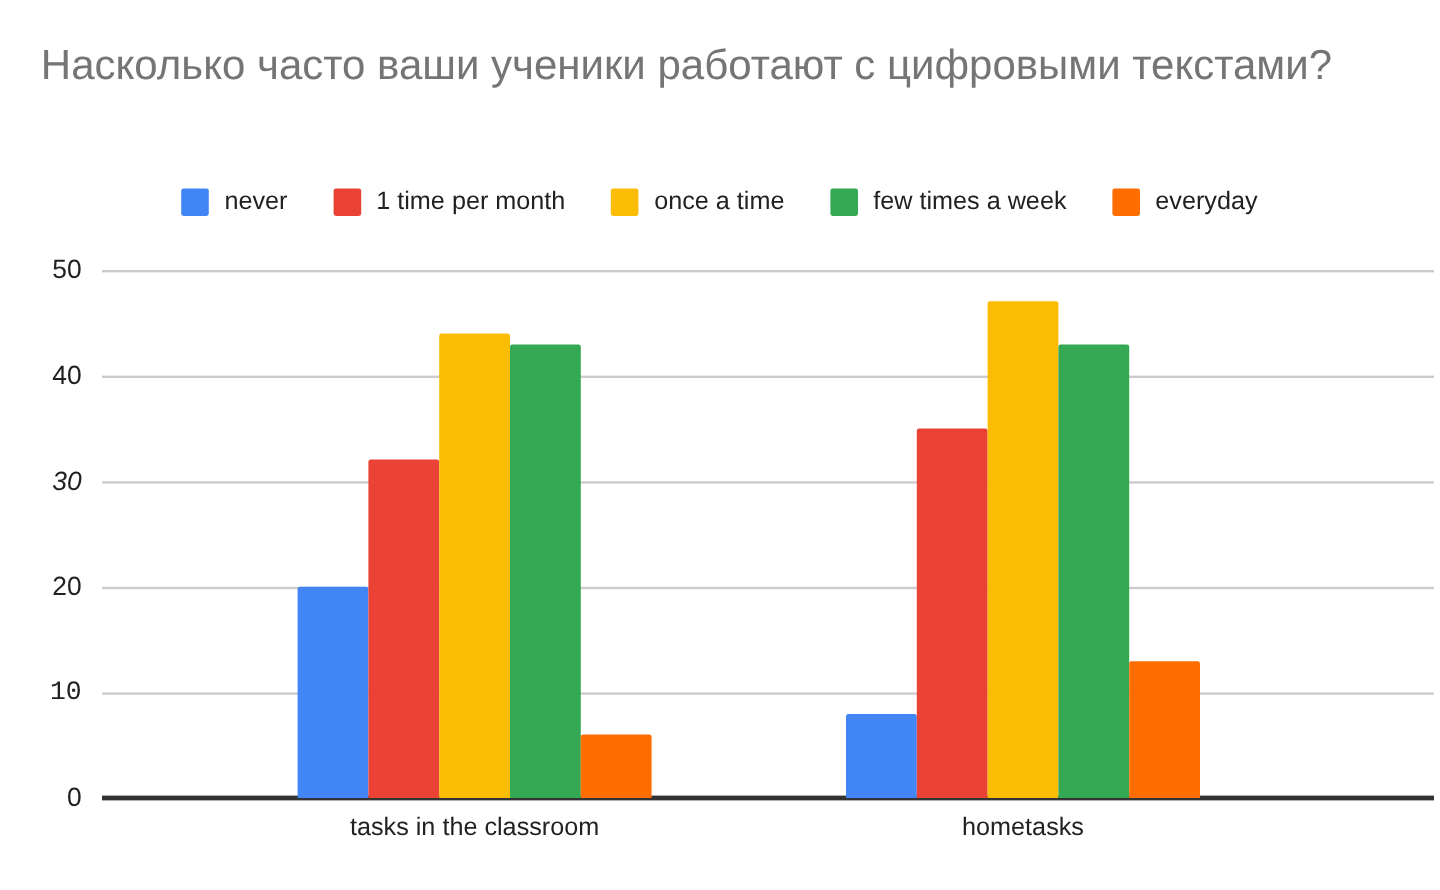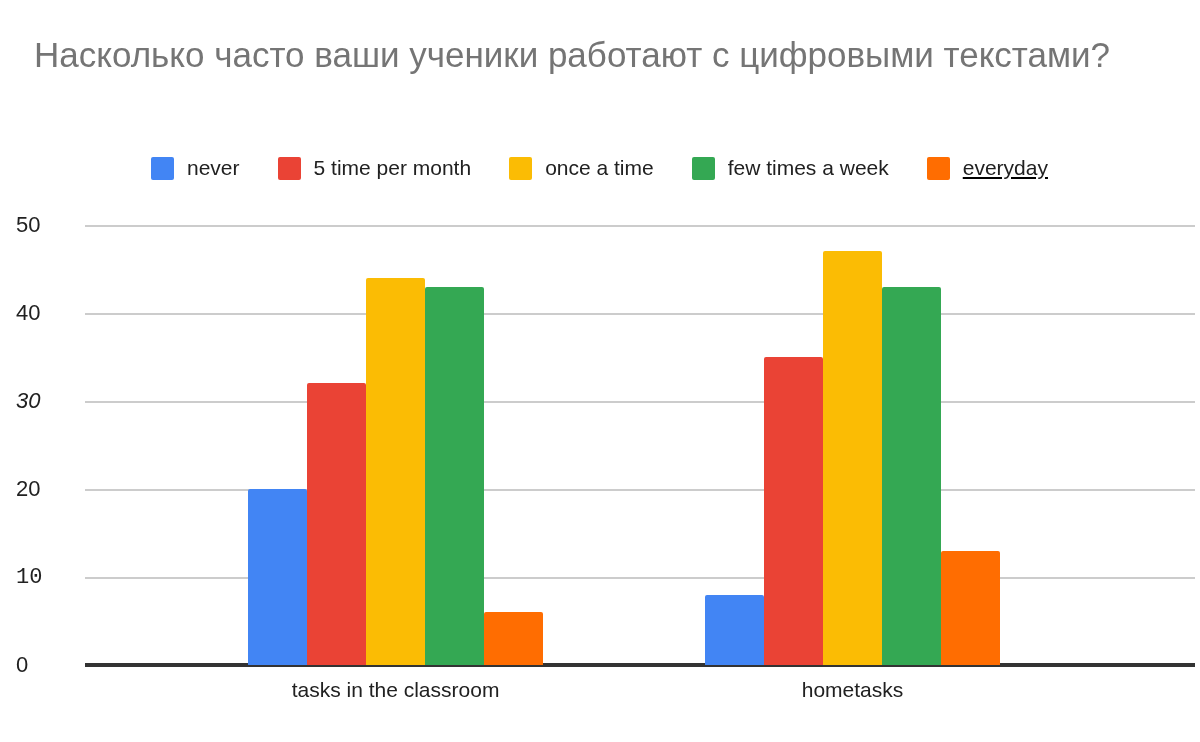--- a/index.html
+++ b/index.html
@@ -45,21 +45,21 @@
     display: flex;
     justify-content: center;
     align-items: center;
     gap: 0px;
   }
   .legend-item {
     display: flex;
     align-items: center;
     margin-right: 38px;
   }
-  .legend-item:last-child { margin-right: 1px; text-decoration: underline; }
+  .legend-item:last-child { margin-right: 1px; }
   .legend-swatch {
     width: 23px;
     height: 23px;
     border-radius: 2px;
     margin-right: 13px;
     flex: 0 0 auto;
   }
   .legend-label {
     font-size: 21px;
     color: #212121;
@@ -87,23 +87,23 @@
     left: 85px;
     top: 663px;
     width: 1110px;
     height: 4px;
     background: #333333;
   }
 
   
   .y-tick {
     position: absolute;
-    left: 16px;
+    left: 0px;
     width: 68px;
-    text-align: left;
+    text-align: right;
     font-size: 22px;
     color: #212121;
     transform: translateY(-50%);
   }
 
   
   .bar {
     position: absolute;
     bottom: 0;
     border-radius: 2px 2px 0 0;
@@ -134,21 +134,21 @@
 
   <div id="chart-title">Насколько часто ваши ученики работают с цифровыми текстами?</div>
 
   <div id="legend">
       <div class="legend-item">
         <span class="legend-swatch" style="background: rgb(66, 133, 244);"></span>
         <span class="legend-label">never</span>
       </div>
       <div class="legend-item">
         <span class="legend-swatch" style="background: rgb(234, 67, 53);"></span>
-        <span class="legend-label">5 time per month</span>
+        <span class="legend-label">1 time per month</span>
       </div>
       <div class="legend-item">
         <span class="legend-swatch" style="background: rgb(251, 188, 4);"></span>
         <span class="legend-label">once a time</span>
       </div>
       <div class="legend-item">
         <span class="legend-swatch" style="background: rgb(52, 168, 83);"></span>
         <span class="legend-label">few times a week</span>
       </div>
       <div class="legend-item">

